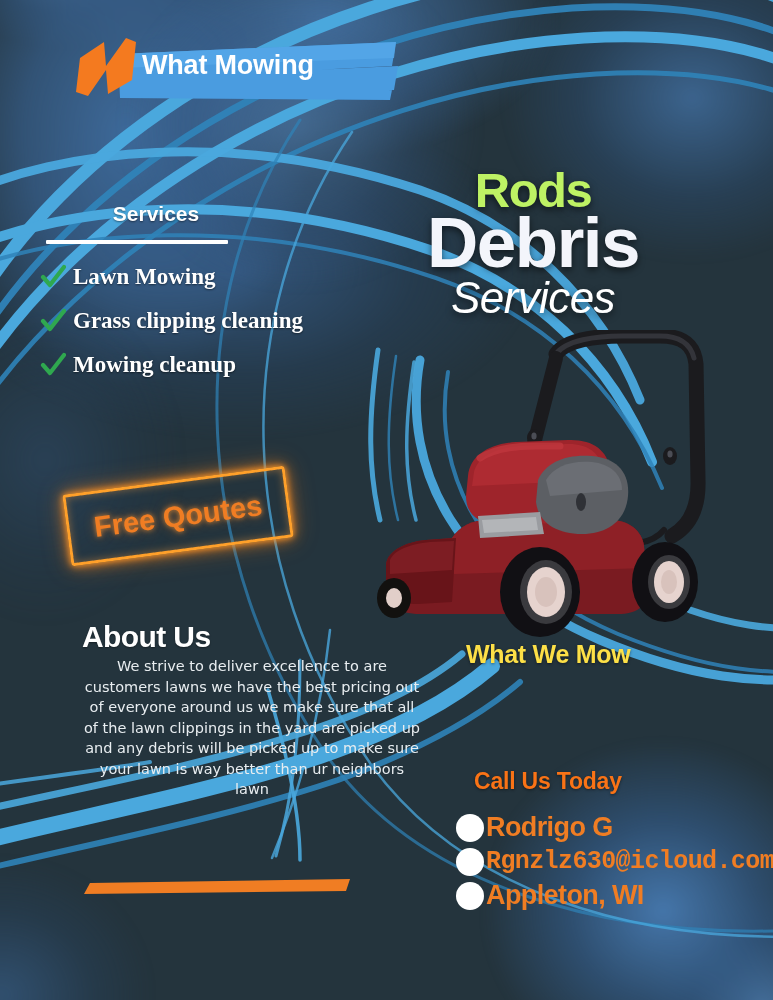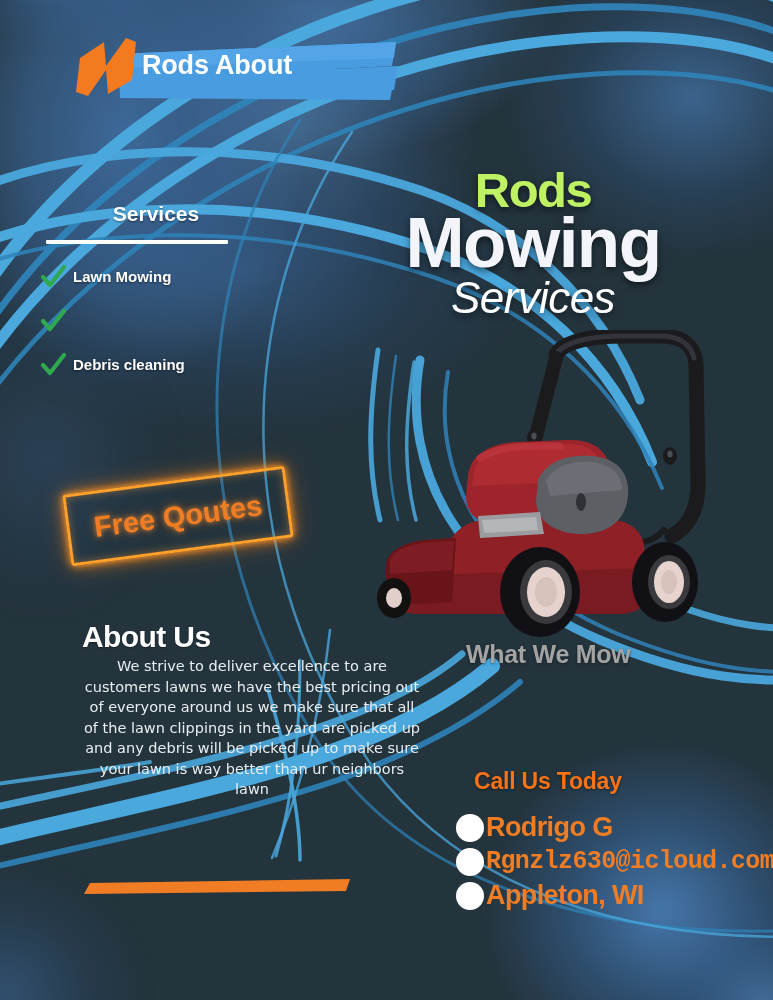--- a/index.html
+++ b/index.html
@@ -164,25 +164,26 @@
     margin-bottom: 18px;
     height: 26px;
   }
   .check-icon {
     width: 26px;
     height: 26px;
     flex: 0 0 26px;
     margin-right: 7px;
   }
   .service-label {
-    font-size: 15px;
+    font-size: 23px;
     font-weight: bold;
     color: #ffffff;
     text-shadow: 0 1px 2px rgba(0,0,0,0.5);
     white-space: nowrap;
+    font-family: Liberation Serif, serif;
   }
 
   
   .quotes-badge {
     position: absolute;
     left: 66px;
     top: 480px;
     width: 224px;
     height: 72px;
     transform: rotate(-7.5deg);
@@ -293,21 +294,21 @@
   
   .mow-block {
     position: absolute;
     left: 466px;
     top: 640px;
     width: 300px;
   }
   .mow-title {
     font-size: 25px;
     font-weight: bold;
-    color: #a3a3a3;
+    color: #fde047;
     margin: 0;
     letter-spacing: -0.3px;
     text-shadow: 0 1px 3px rgba(0,0,0,0.45);
   }
   .mow-list {
     margin: 4px 0 0 0;
     padding-left: 28px;
     list-style: disc;
     color: #ffffff;
   }
@@ -418,66 +419,67 @@
   </svg>
 
   <div class="logo-row">
     <svg class="logo-banner" viewBox="0 0 286 62" fill="none">
       <path d="M4 14 L282 2 L278 26 L200 30 L284 26 L280 50 L232 52 L278 50 L276 60 L6 58 Z" fill="#4a9ce0"></path>
       <path d="M4 14 L282 2 L280 18 L4 28 Z" fill="#55a7e8" opacity="0.85"></path>
     </svg>
     <svg class="logo-mark" viewBox="0 0 70 66" fill="none">
       <path d="M8 22 L32 6 L34 30 L54 2 L64 6 L60 44 L36 58 L34 34 L16 60 L4 56 Z" fill="#f47a1f"></path>
     </svg>
-    <div class="logo-text">Rods About</div>
+    <div class="logo-text">What Mowing</div>
   </div>
 
   <div class="services-block">
     <div class="services-title">
       <div>Services</div>
     </div>
     <div class="services-rule"></div>
     <ul class="service-list">
       <li class="service-item">
         <svg class="check-icon" viewBox="0 0 26 26" fill="none">
           <path d="M3 13 L10 21 L24 3" stroke="#2fa84f" stroke-width="4.2" stroke-linecap="round" stroke-linejoin="round"></path>
         </svg>
         <span class="service-label">Lawn Mowing</span>
       </li>
       <li class="service-item">
         <svg class="check-icon" viewBox="0 0 26 26" fill="none">
           <path d="M3 13 L10 21 L24 3" stroke="#2fa84f" stroke-width="4.2" stroke-linecap="round" stroke-linejoin="round"></path>
         </svg>
+        <span class="service-label">Grass clipping cleaning</span>
       </li>
       <li class="service-item">
         <svg class="check-icon" viewBox="0 0 26 26" fill="none">
           <path d="M3 13 L10 21 L24 3" stroke="#2fa84f" stroke-width="4.2" stroke-linecap="round" stroke-linejoin="round"></path>
         </svg>
-        <span class="service-label">Debris cleaning</span>
+        <span class="service-label">Mowing cleanup</span>
       </li>
     </ul>
   </div>
 
   <div class="quotes-badge">
     <div class="quotes-frame"></div>
     <div class="quotes-text">Free Qoutes</div>
   </div>
 
   <div class="about-block">
     <h2 class="about-title">About Us</h2>
     <p class="about-body">We strive to deliver excellence to are customers lawns we have the best pricing out of everyone around us we make sure that all of the lawn clippings in the yard are picked up and any debris will be picked up to make sure your lawn is way better than ur neighbors lawn</p>
   </div>
 
   <svg class="orange-bar" viewBox="0 0 266 15" fill="none">
     <path d="M6 4 L266 0 L262 12 L0 15 Z" fill="#f07d23"></path>
   </svg>
 
   <div class="hero-title">
     <div class="hero-line1">Rods</div>
-    <div class="hero-line2">Mowing</div>
+    <div class="hero-line2">Debris</div>
     <div class="hero-line3">Services</div>
   </div>
 
   <svg class="mower" viewBox="0 0 413 310" fill="none">
 
     <path d="M196 24 C 206 10, 236 6, 262 6 L 300 6 C 322 6, 334 14, 336 34
              L 338 150 C 339 182, 326 198, 312 206" stroke="#1b1b1e" stroke-width="15" fill="none" stroke-linecap="round"></path>
     <path d="M196 24 C 206 10, 236 6, 262 6 L 300 6 C 318 6, 330 12, 334 28" stroke="#33343a" stroke-width="5" fill="none" stroke-linecap="round"></path>
     <path d="M196 28 L 176 106 C 172 122, 170 134, 172 146" stroke="#1b1b1e" stroke-width="14" fill="none" stroke-linecap="round"></path>
 

